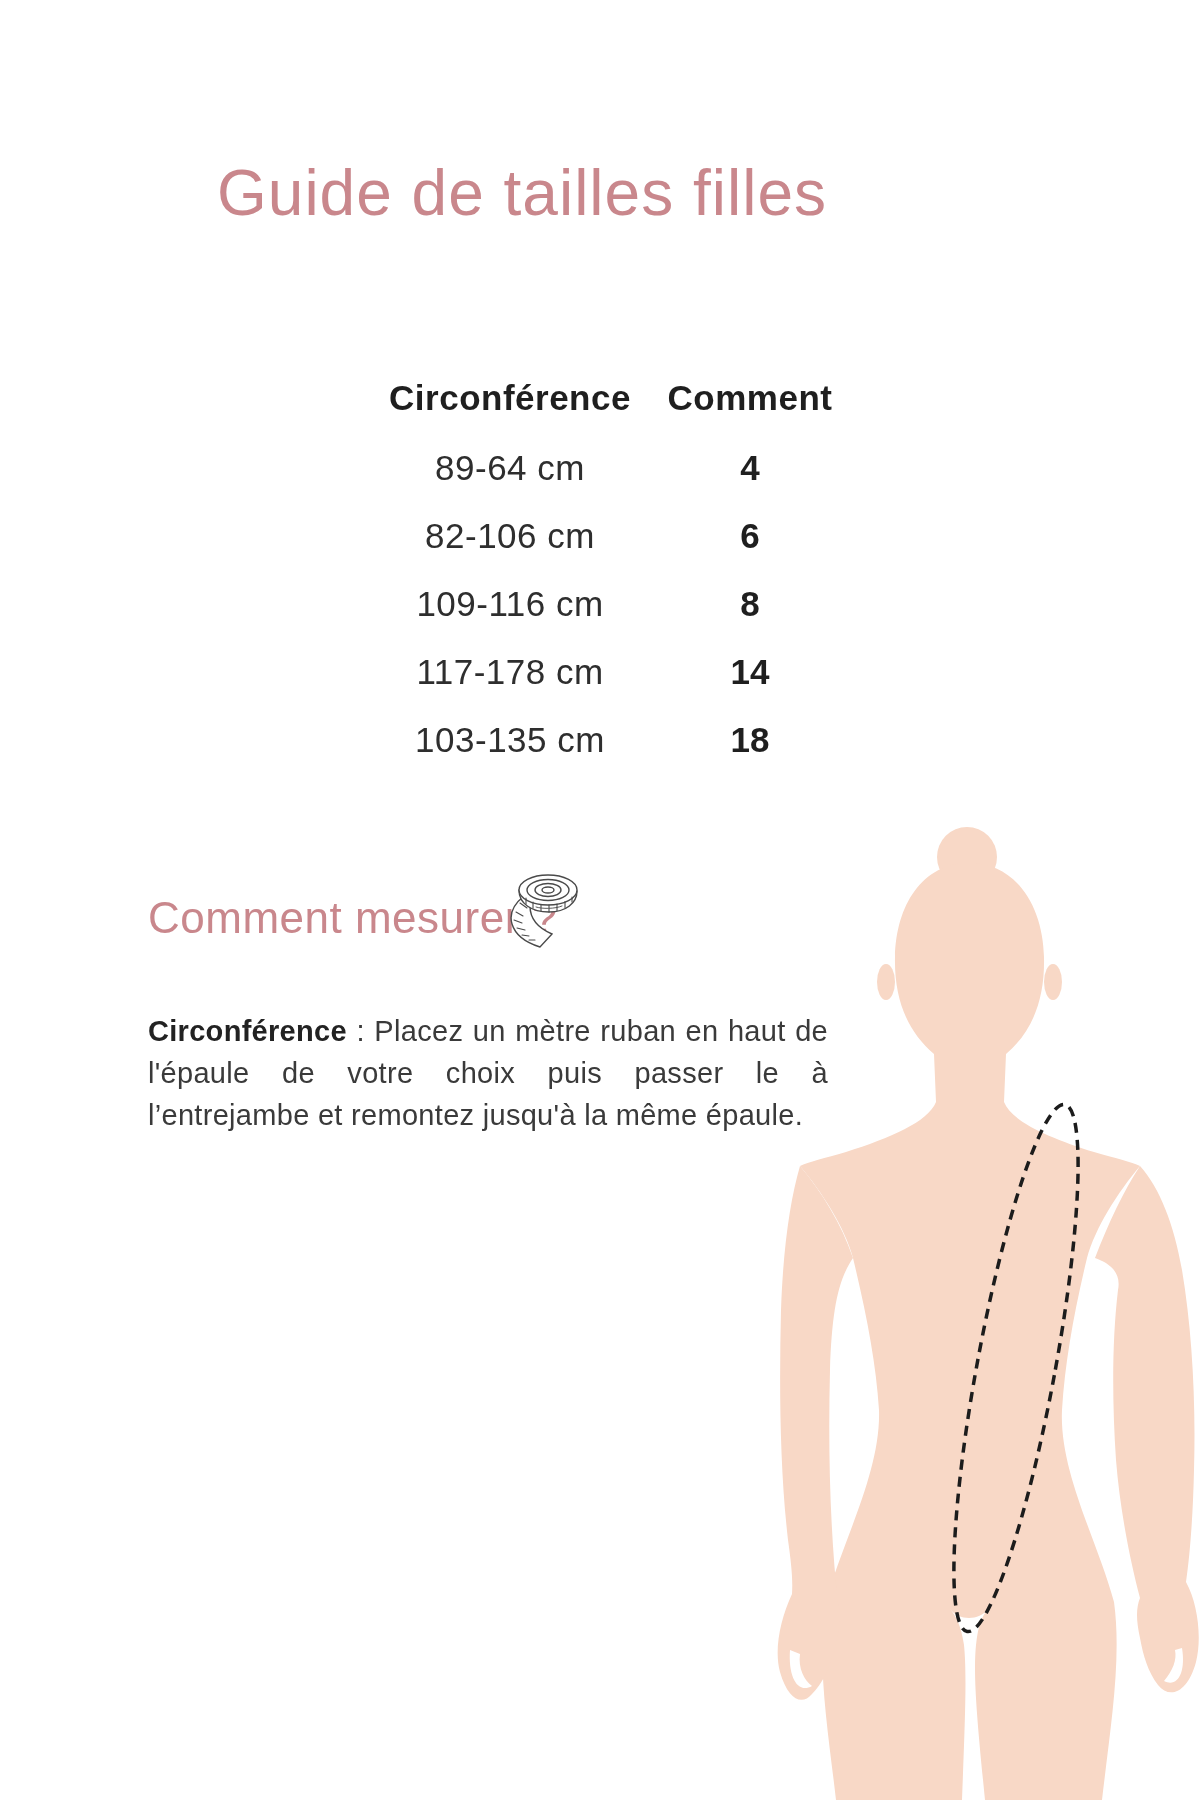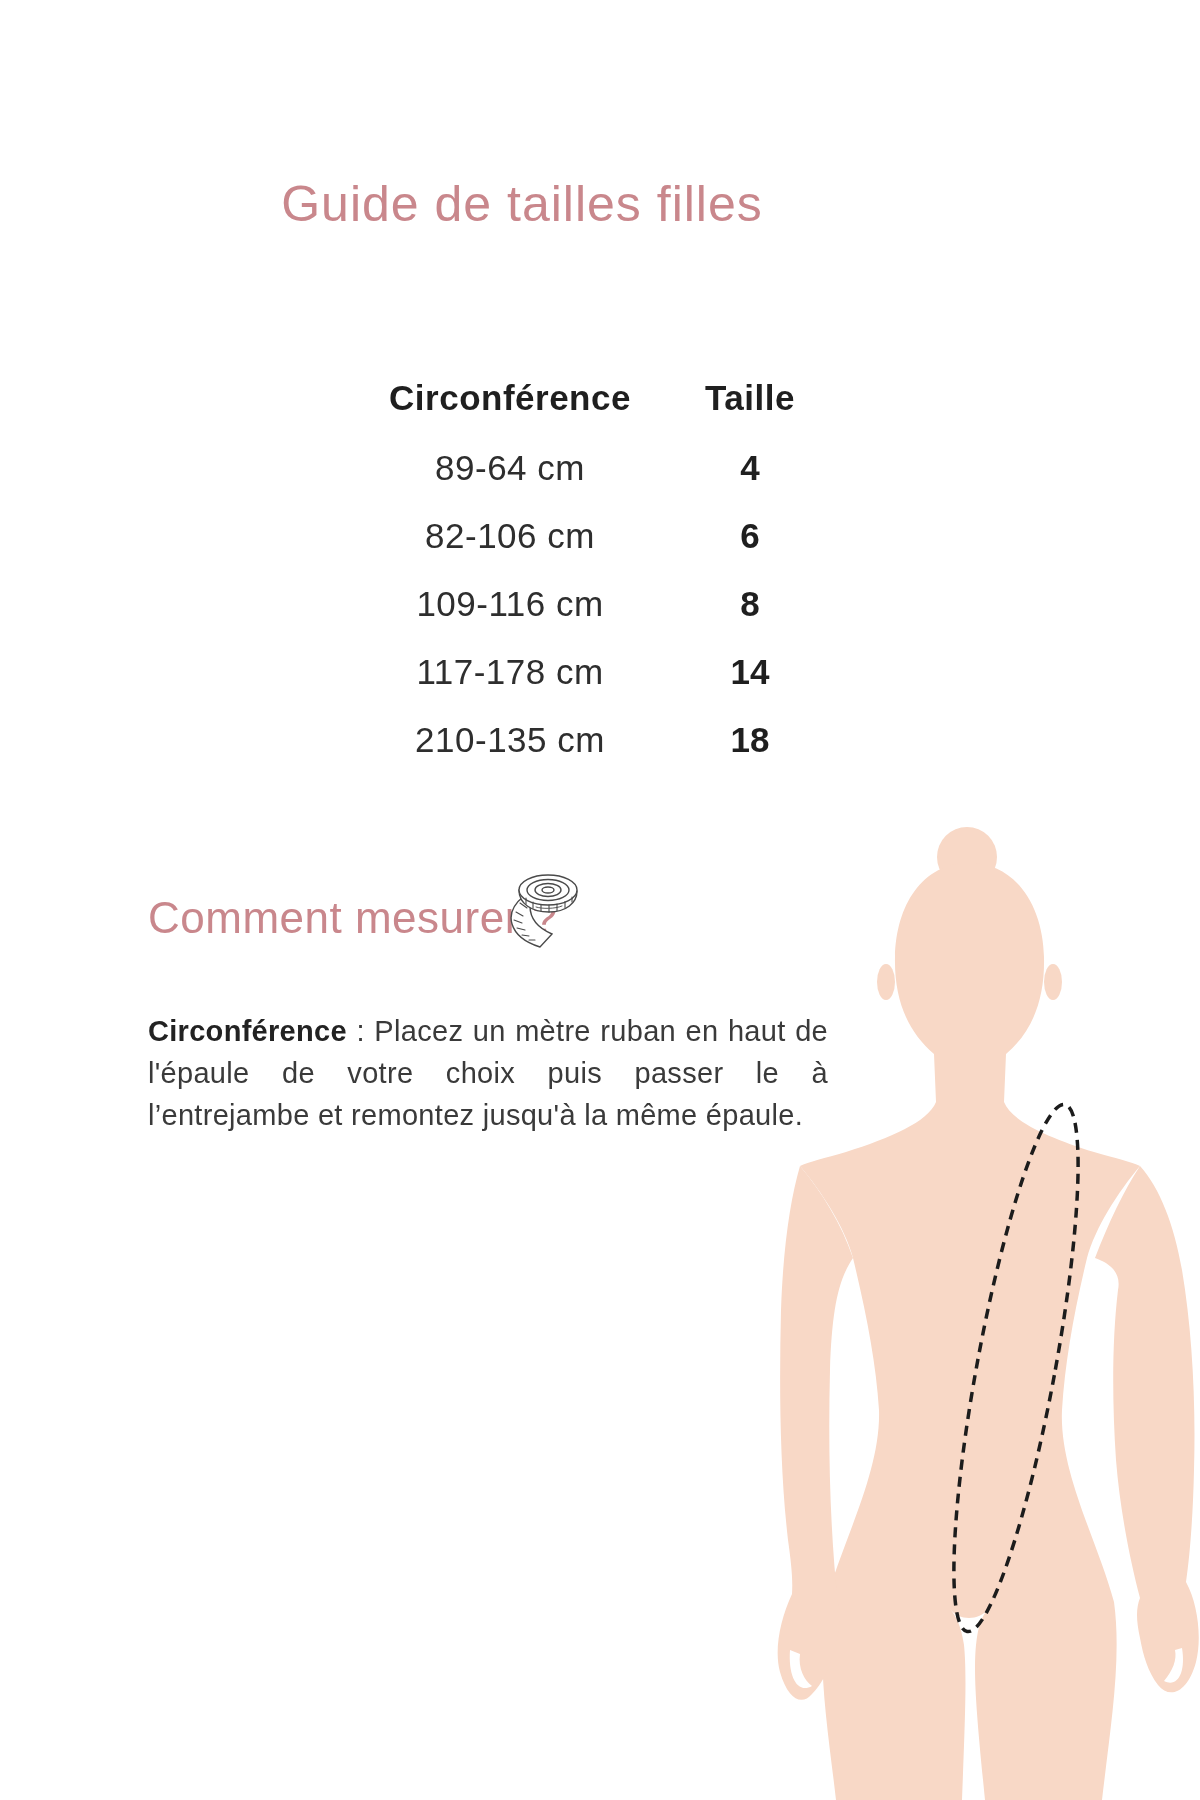--- a/index.html
+++ b/index.html
@@ -5,23 +5,23 @@
   html,body{margin:0;padding:0;background:#ffffff;}
   #screen{
     position:relative;
     width:1200px;height:1800px;
     background:#ffffff;
     overflow:hidden;
     font-family:"Liberation Sans", sans-serif;
   }
   
   .page-title{
-    position:absolute;top:172px;left:0;width:1044px;
+    position:absolute;top:161px;left:0;width:1044px;
     text-align:center;
-    font-size:50px;line-height:64px;font-weight:400;
+    font-size:64px;line-height:64px;font-weight:400;
     color:#c9878c;letter-spacing:1px;
   }
   
   .size-table{position:absolute;top:378px;left:360px;width:480px;}
   .t-row{display:flex;align-items:center;}
   .t-head{margin-bottom:30px;}
   .t-row + .t-row{margin-top:28px;}
   .c1{width:300px;text-align:center;}
   .c2{width:180px;text-align:center;}
   .t-head .c1,.t-head .c2{
@@ -48,40 +48,40 @@
 </head>
 <body>
 
 <div id="screen">
 
   <div class="page-title">Guide de tailles filles</div>
 
   <div class="size-table">
     <div class="t-row t-head">
       <div class="c1">Circonférence</div>
-      <div class="c2">Taille</div>
+      <div class="c2">Comment</div>
     </div>
     <div class="t-row">
       <div class="c1 cell-circ">89-64 cm</div>
       <div class="c2 cell-size">4</div>
     </div>
     <div class="t-row">
       <div class="c1 cell-circ">82-106 cm</div>
       <div class="c2 cell-size">6</div>
     </div>
     <div class="t-row">
       <div class="c1 cell-circ">109-116 cm</div>
       <div class="c2 cell-size">8</div>
     </div>
     <div class="t-row">
       <div class="c1 cell-circ">117-178 cm</div>
       <div class="c2 cell-size">14</div>
     </div>
     <div class="t-row">
-      <div class="c1 cell-circ">210-135 cm</div>
+      <div class="c1 cell-circ">103-135 cm</div>
       <div class="c2 cell-size">18</div>
     </div>
   </div>
 
   <div class="how-heading">Comment mesurer ?</div>
 
   <svg class="tape-icon" viewBox="0 0 76 86" fill="none" stroke="#4a4a4a" stroke-width="1.4" stroke-linecap="round">
 
     <path d="M18 28 C 8 36, 3 46, 6 56 C 9 66, 18 74, 34 79 L 46 66 C 32 60, 24 50, 24 38 Z" fill="#ffffff"></path>
     <path d="M10 44 L 17 48 M8 52 L 16 55 M11 60 L 19 62 M16 67 L 23 68 M23 72 L 29 72" stroke-width="1.1"></path>

